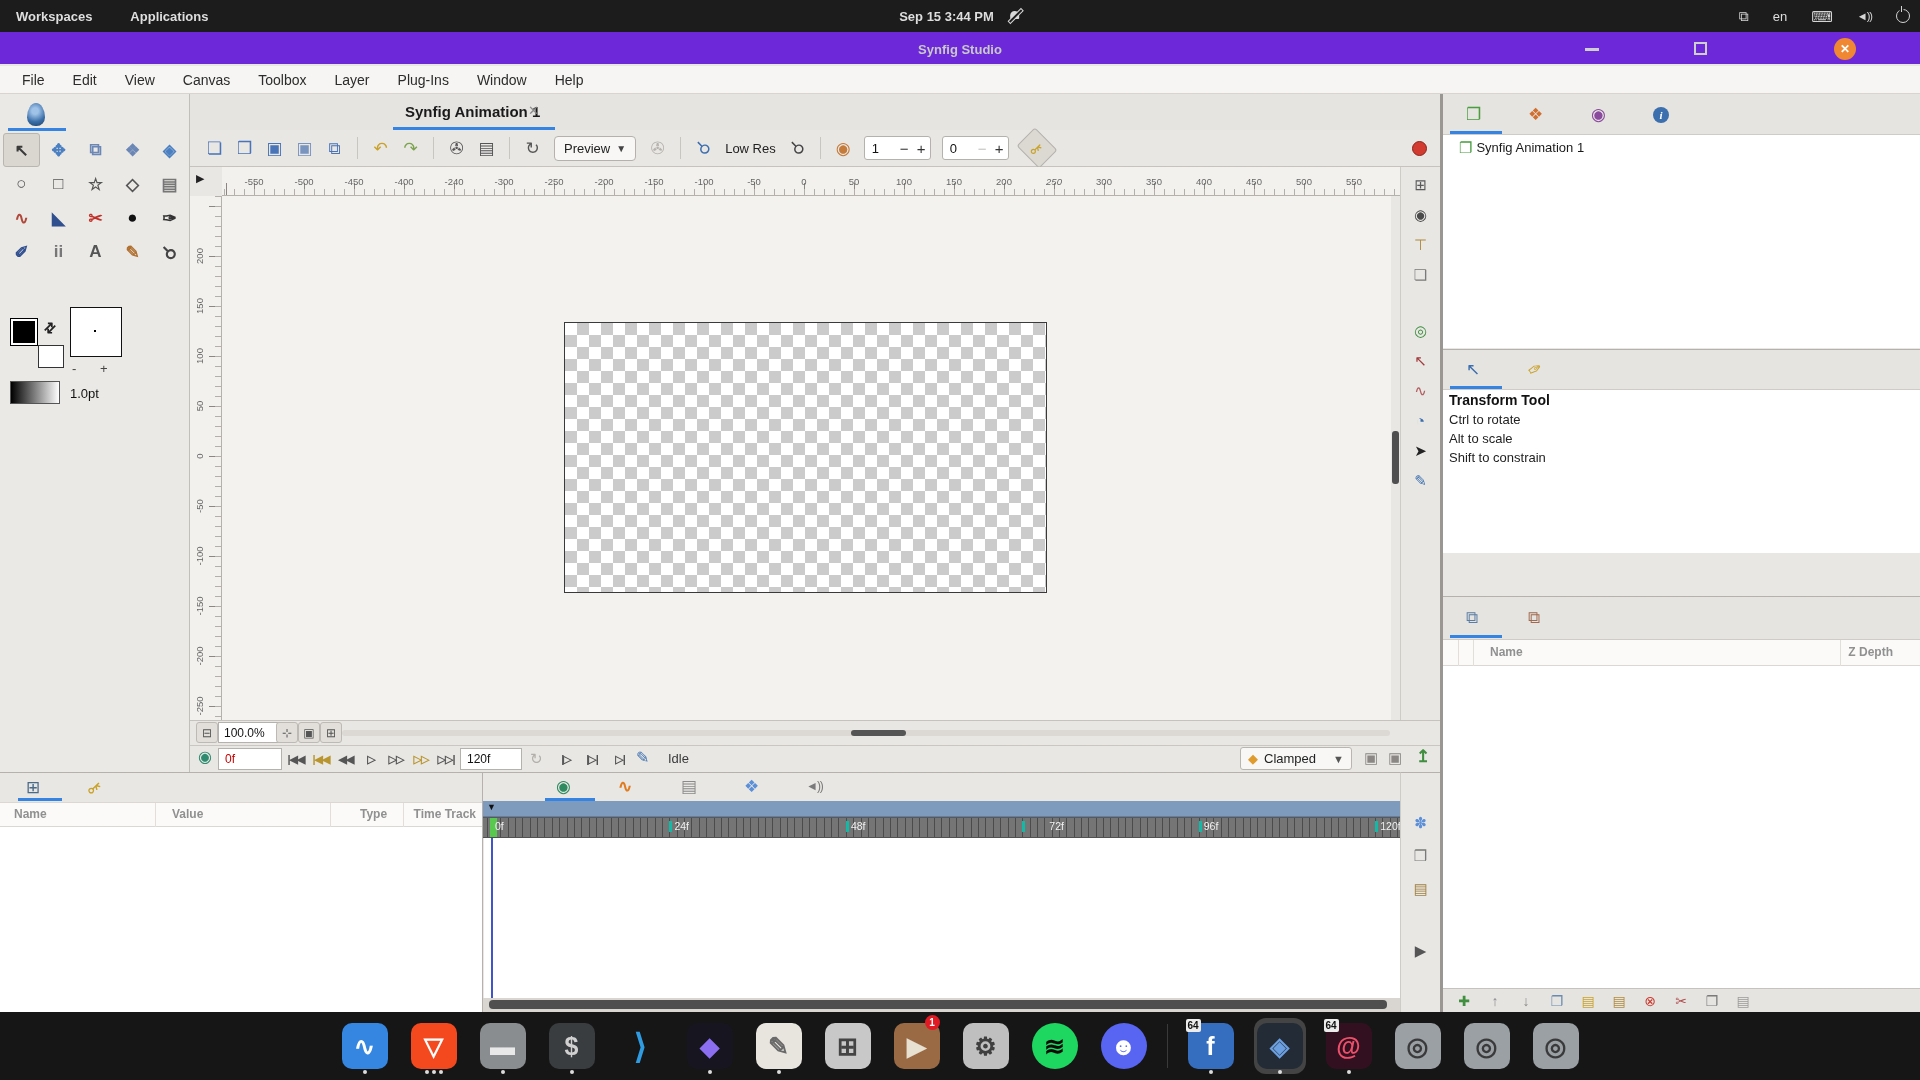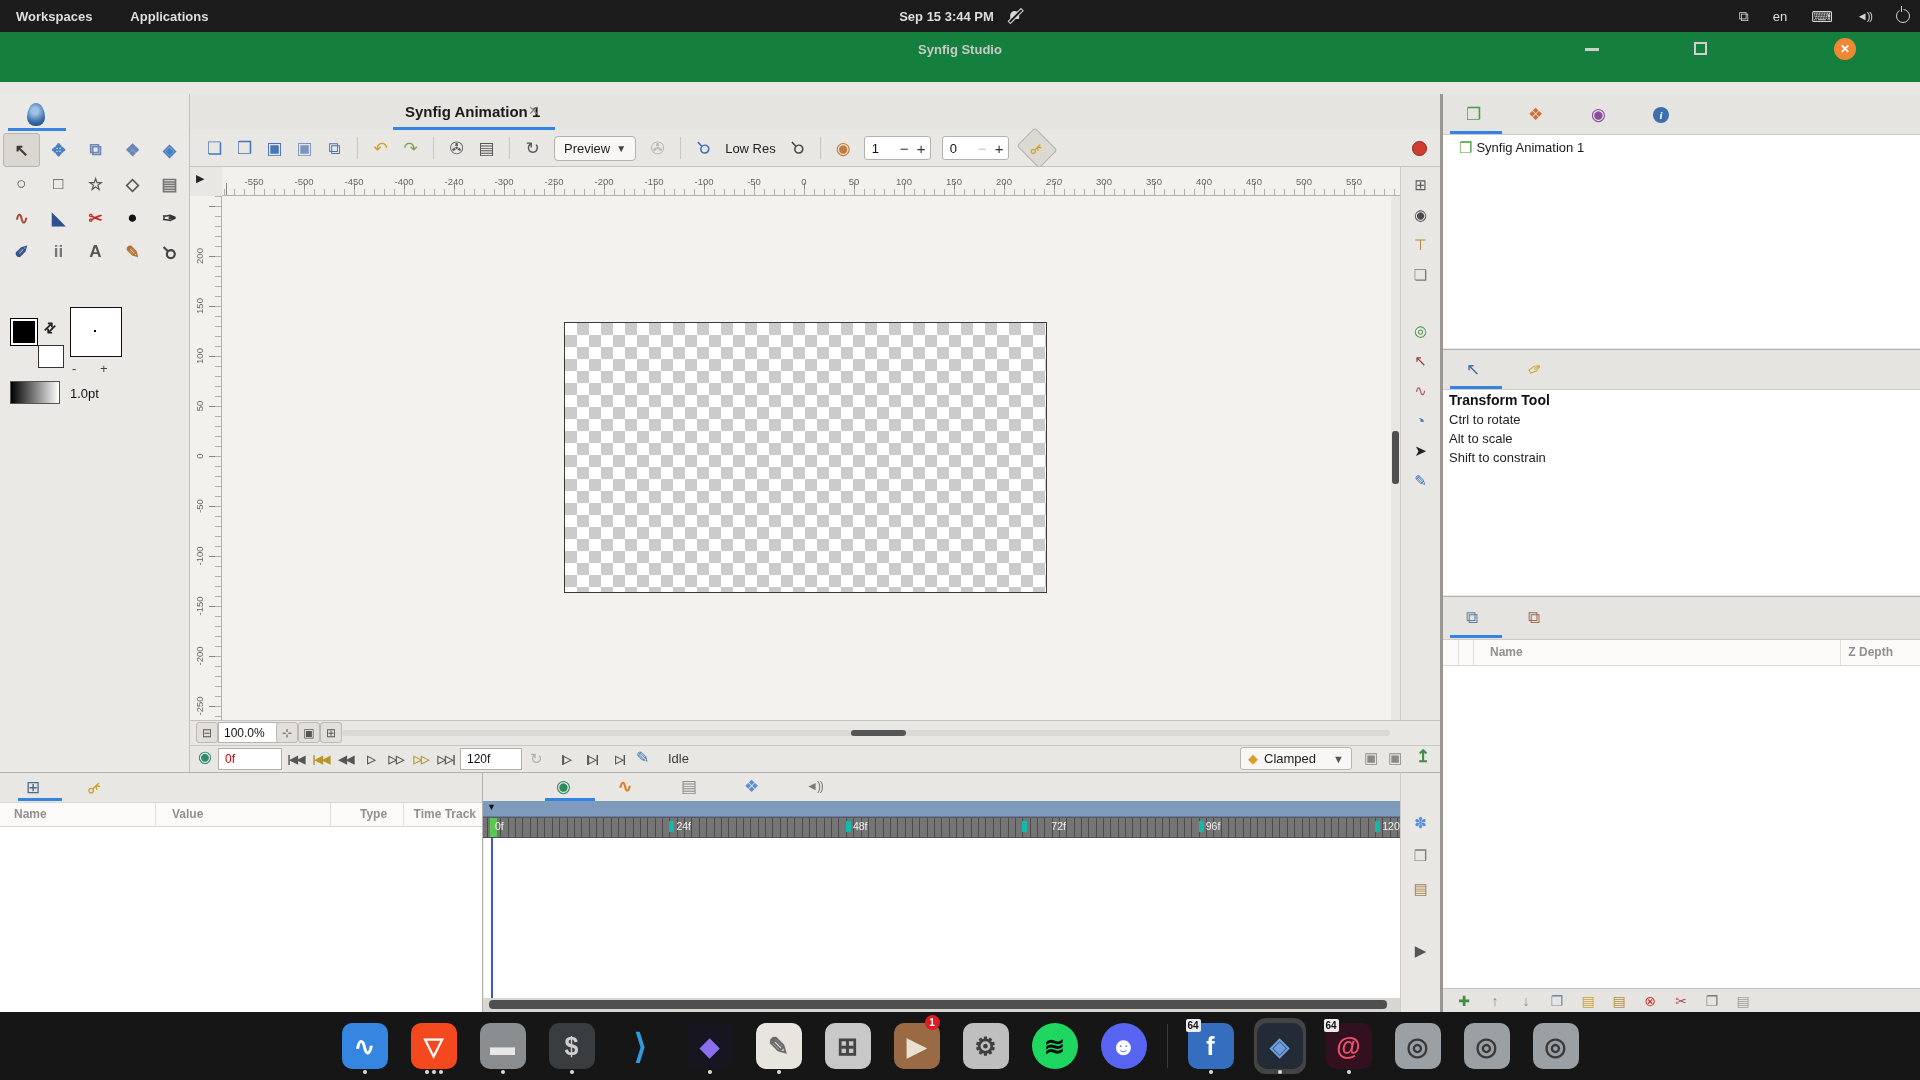--- a/index.html
+++ b/index.html
@@ -11,21 +11,21 @@
   #sysbar{left:0;top:0;width:1920px;height:32px;background:#1c1c1c;color:#dedede;font-size:13px;font-weight:bold;}
   #sysbar .sb-left{position:absolute;left:16px;top:0;height:32px;display:flex;gap:38px;align-items:center;}
   #sysbar .sb-center{position:absolute;left:50%;top:0;transform:translateX(-50%);height:32px;display:flex;gap:14px;align-items:center;}
   #sysbar .sb-right{position:absolute;right:10px;top:0;height:32px;display:flex;gap:24px;align-items:center;font-weight:normal;}
   .bell{position:relative;width:13px;height:13px;}
   .bell:before{content:"";position:absolute;left:2px;top:1px;width:9px;height:8px;background:#d8d8d8;border-radius:5px 5px 1px 1px;}
   .bell:after{content:"";position:absolute;left:-1px;top:5px;width:17px;height:2px;background:#1c1c1c;box-shadow:0 0 0 1px #d8d8d8;transform:rotate(-45deg);}
   .powericon{position:relative;width:12px;height:12px;border:1.6px solid #d5d5d5;border-radius:50%;}
   .powericon:before{content:"";position:absolute;left:3.6px;top:-4px;width:1.8px;height:6px;background:#d5d5d5;box-shadow:0 0 0 1.5px #1c1c1c;}
   
-  #titlebar{left:0;top:32px;width:1920px;height:50px;background:#15803d;}
+  #titlebar{left:0;top:32px;width:1920px;height:32px;background:#6d28d9;}
   #titlebar .title{position:absolute;left:0;right:0;top:0;height:34px;display:flex;align-items:center;justify-content:center;color:#c9c9c9;font-size:13px;font-weight:bold;}
   .win-min{left:1585px;top:48px;width:14px;height:3px;background:#cfcfcf;}
   .win-max{left:1694px;top:42px;width:9px;height:9px;border:2px solid #cfcfcf;}
   .win-close{left:1834px;top:38px;width:22px;height:22px;border-radius:50%;background:#ef8733;color:#fff;display:flex;align-items:center;justify-content:center;font-size:12px;font-weight:bold;}
   
   #menubar{left:0;top:66px;width:1920px;height:28px;background:#f6f5f3;border-bottom:1px solid #d8d5d1;display:flex;align-items:center;padding-left:8px;box-sizing:border-box;}
   .menu-item{padding:0 14px;font-size:14px;color:#2c2c2c;}
   
   #toolbox{left:0;top:94px;width:190px;height:678px;background:#ebe9e6;border-right:1px solid #c2bfba;box-sizing:border-box;}
   .syn-logo{position:absolute;left:27px;top:103px;width:18px;height:23px;background:radial-gradient(circle at 45% 35%,#9fc3e8 0 18%,#3a6ea8 60%,#1d3e66 100%);border-radius:50% 50% 46% 46%/62% 62% 38% 38%;}
@@ -95,21 +95,21 @@
   #params{left:0;top:772px;width:483px;height:240px;background:#e9e7e4;border-top:1px solid #b5b2ae;border-right:1px solid #b5b2ae;box-sizing:border-box;}
   .phead{left:0px;top:802px;width:482px;height:25px;background:#fbfaf9;border-top:1px solid #dbd8d4;border-bottom:1px solid #dbd8d4;box-sizing:border-box;}
   .pcol{position:absolute;top:4px;font-size:12px;font-weight:bold;color:#909090;}
   .pbody{left:0;top:827px;width:482px;height:185px;background:#fff;}
   .colline{position:absolute;top:0;width:1px;height:25px;background:#e2dfdb;}
   #ttpanel{left:483px;top:772px;width:957px;height:240px;background:#e9e7e4;border-top:1px solid #b5b2ae;box-sizing:border-box;}
   .tt-band{left:483px;top:801px;width:917px;height:16px;background:#7e9bbe;border-bottom:1px solid #637ea0;box-sizing:border-box;}
   .tt-marker{left:487px;top:802px;font-size:9px;color:#111;}
   .tt-ruler{left:483px;top:817px;width:917px;height:21px;background:#757575;border-top:1px solid #595959;border-bottom:1px solid #515151;box-sizing:border-box;
     background-image:repeating-linear-gradient(90deg,rgba(25,25,25,.45) 0 1px,transparent 1px 7.35px);background-position:10px 0;}
-  .tt-lab{position:absolute;top:4px;font-size:10.5px;color:#f2f2f2;border-left:5px solid #14b8a6;padding-left:2px;line-height:11px;}
+  .tt-lab{position:absolute;top:4px;font-size:10.5px;color:#f2f2f2;border-left:3px solid #14b8a6;padding-left:2px;line-height:11px;}
   .tt-cursorbox{left:490px;top:818px;width:7px;height:19px;background:#59c84f;}
   .tt-body{left:484px;top:838px;width:916px;height:160px;background:#fff;}
   .tt-cursorline{left:491px;top:838px;width:2px;height:160px;background:#4056c8;}
   .tt-hscroll{left:483px;top:998px;width:917px;height:14px;background:#d9d6d2;}
   .tt-hthumb{left:489px;top:1000px;width:898px;height:9px;background:#4f4f4f;border-radius:4px;}
   #tt-strip{left:1400px;top:772px;width:40px;height:240px;background:#e9e7e4;border-left:1px solid #cfccc7;border-top:1px solid #b5b2ae;box-sizing:border-box;
     display:flex;flex-direction:column;align-items:center;padding-top:40px;gap:14px;}
   #tt-strip .icon{width:22px;height:19px;font-size:15px;}
   
   #rpanel-border{left:1440px;top:94px;width:3px;height:918px;background:#9a9792;}
@@ -159,20 +159,31 @@
 
   <div class="abs" id="titlebar">
     <div class="title">Synfig Studio</div>
   </div>
   <div class="abs win-min"></div>
   <div class="abs win-max"></div>
   <div class="abs win-close">
       <span class="icon" style="color: rgb(255, 255, 255);">✕</span>
     </div>
 
+  <div class="abs" id="menubar">
+      <span class="menu-item">File</span>
+      <span class="menu-item">Edit</span>
+      <span class="menu-item">View</span>
+      <span class="menu-item">Canvas</span>
+      <span class="menu-item">Toolbox</span>
+      <span class="menu-item">Layer</span>
+      <span class="menu-item">Plug-Ins</span>
+      <span class="menu-item">Window</span>
+      <span class="menu-item">Help</span>
+    </div>
 
   <div class="abs" id="toolbox"></div>
   <div class="abs syn-logo"></div>
   <div class="abs tab-underline" style="left:8px;top:128px;width:58px;"></div>
   <div class="abs" id="tools">
       <div class="tool sel">
         <span class="tg" style="color: rgb(58, 58, 58);">↖</span>
       </div>
       <div class="tool">
         <span class="tg" style="color: rgb(74, 127, 193);">✥</span>
@@ -442,21 +453,21 @@
   <div class="abs rbody" style="top:135px;height:213px;">
     <div class="tree-row">
       <span class="icon" style="font-size: 15px; color: rgb(74, 158, 63);">❐</span>
       <span>Synfig Animation 1</span>
     </div>
   </div>
   <div class="abs rsec-head" style="top:349px;height:41px;border-top:1px solid #b5b2ae;"></div>
   <div class="abs icon rtab" style="left: 1466px; top: 361px; color: rgb(59, 111, 174);">↖</div>
   <div class="abs tab-underline" style="left:1450px;top:386px;width:52px;"></div>
   <div class="abs icon rtab" style="left: 1528px; top: 361px; color: rgb(201, 162, 39); transform: rotate(-30deg);">✑</div>
-  <div class="abs rbody" style="top:390px;height:205px;">
+  <div class="abs rbody" style="top:390px;height:163px;">
     <div class="tool-title">Transform Tool</div>
     <div class="tool-hint" style="top:22px;">Ctrl to rotate</div>
     <div class="tool-hint" style="top:41px;">Alt to scale</div>
     <div class="tool-hint" style="top:60px;">Shift to constrain</div>
   </div>
   <div class="abs rsec-head" style="top:596px;height:44px;border-top:1px solid #b5b2ae;"></div>
   <div class="abs icon rtab" style="left: 1466px; top: 609px; color: rgb(91, 124, 163);">⧉</div>
   <div class="abs tab-underline" style="left:1450px;top:635px;width:52px;"></div>
   <div class="abs icon rtab" style="left: 1528px; top: 609px; color: rgb(160, 106, 80);">⧉</div>
   <div class="abs" style="left:1443px;top:640px;width:477px;height:26px;background:#fbfaf9;border-bottom:1px solid #dbd8d4;box-sizing:border-box;">

